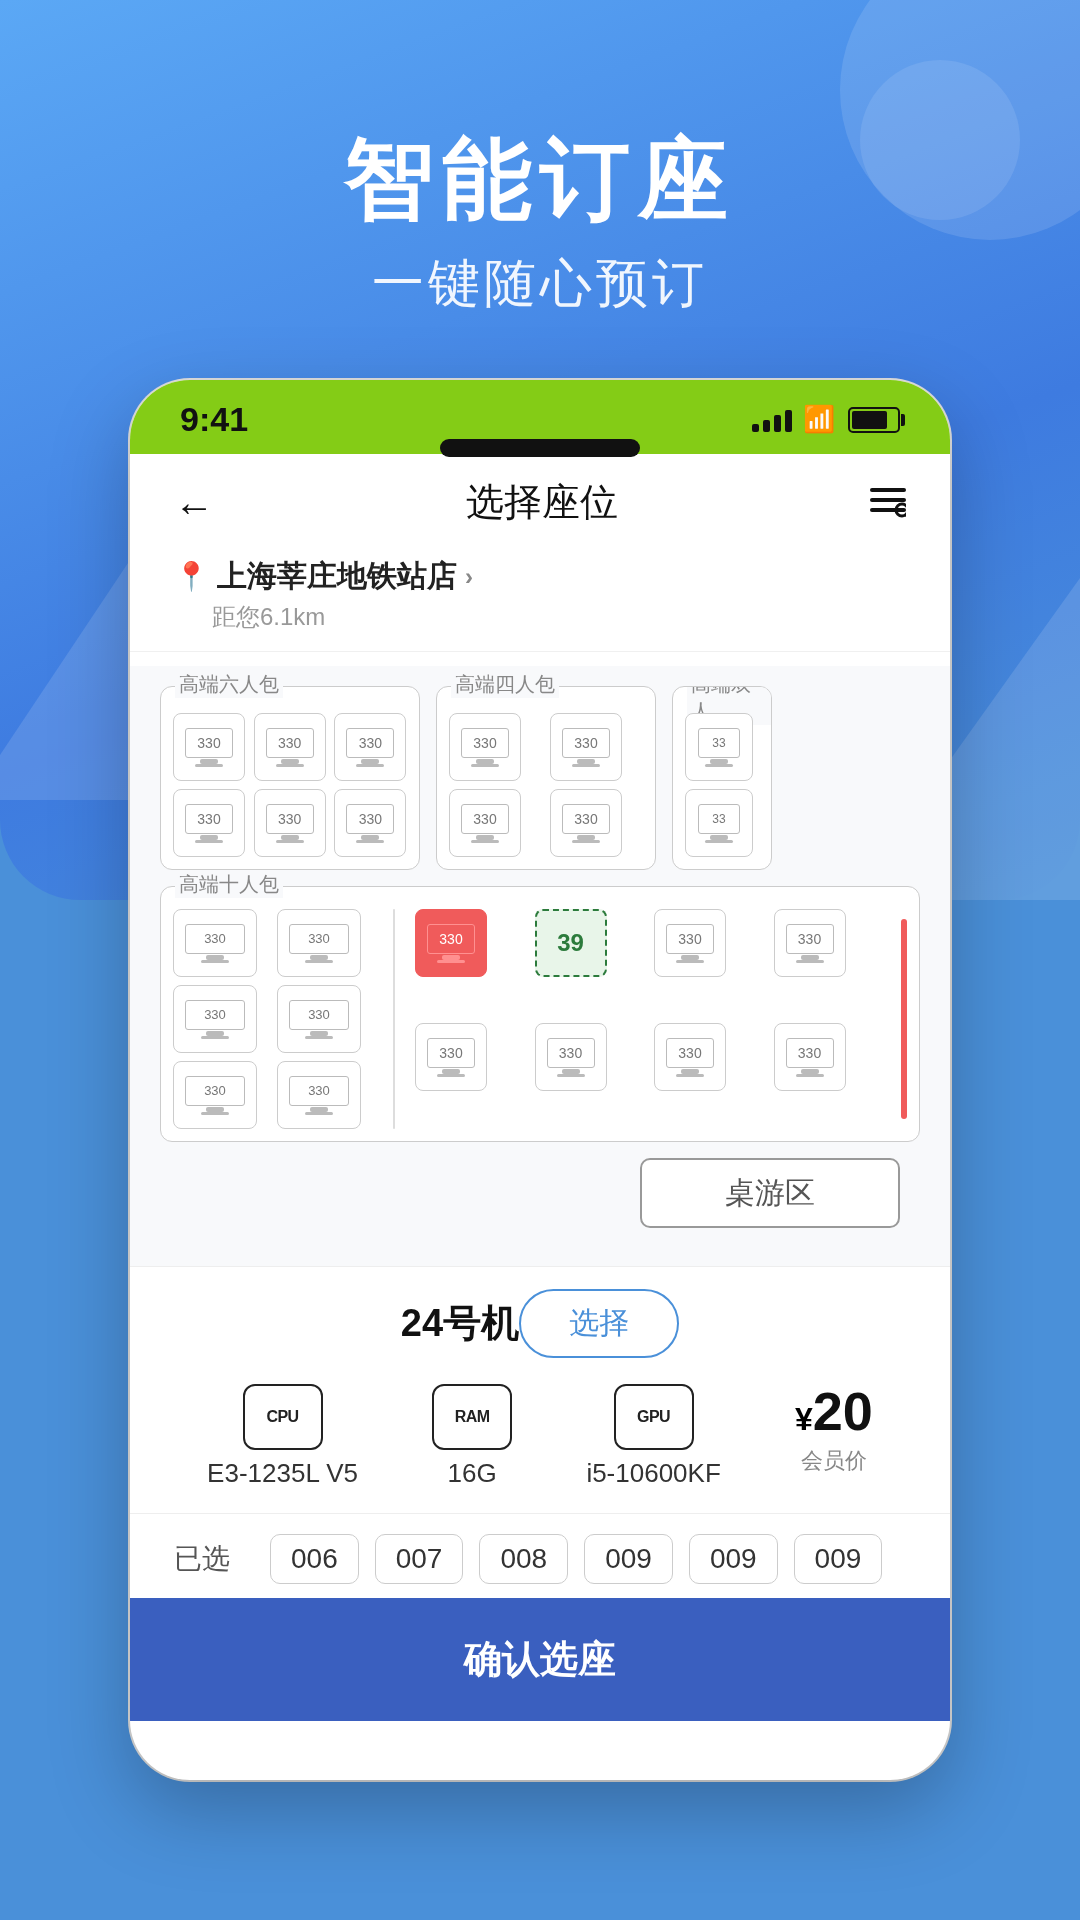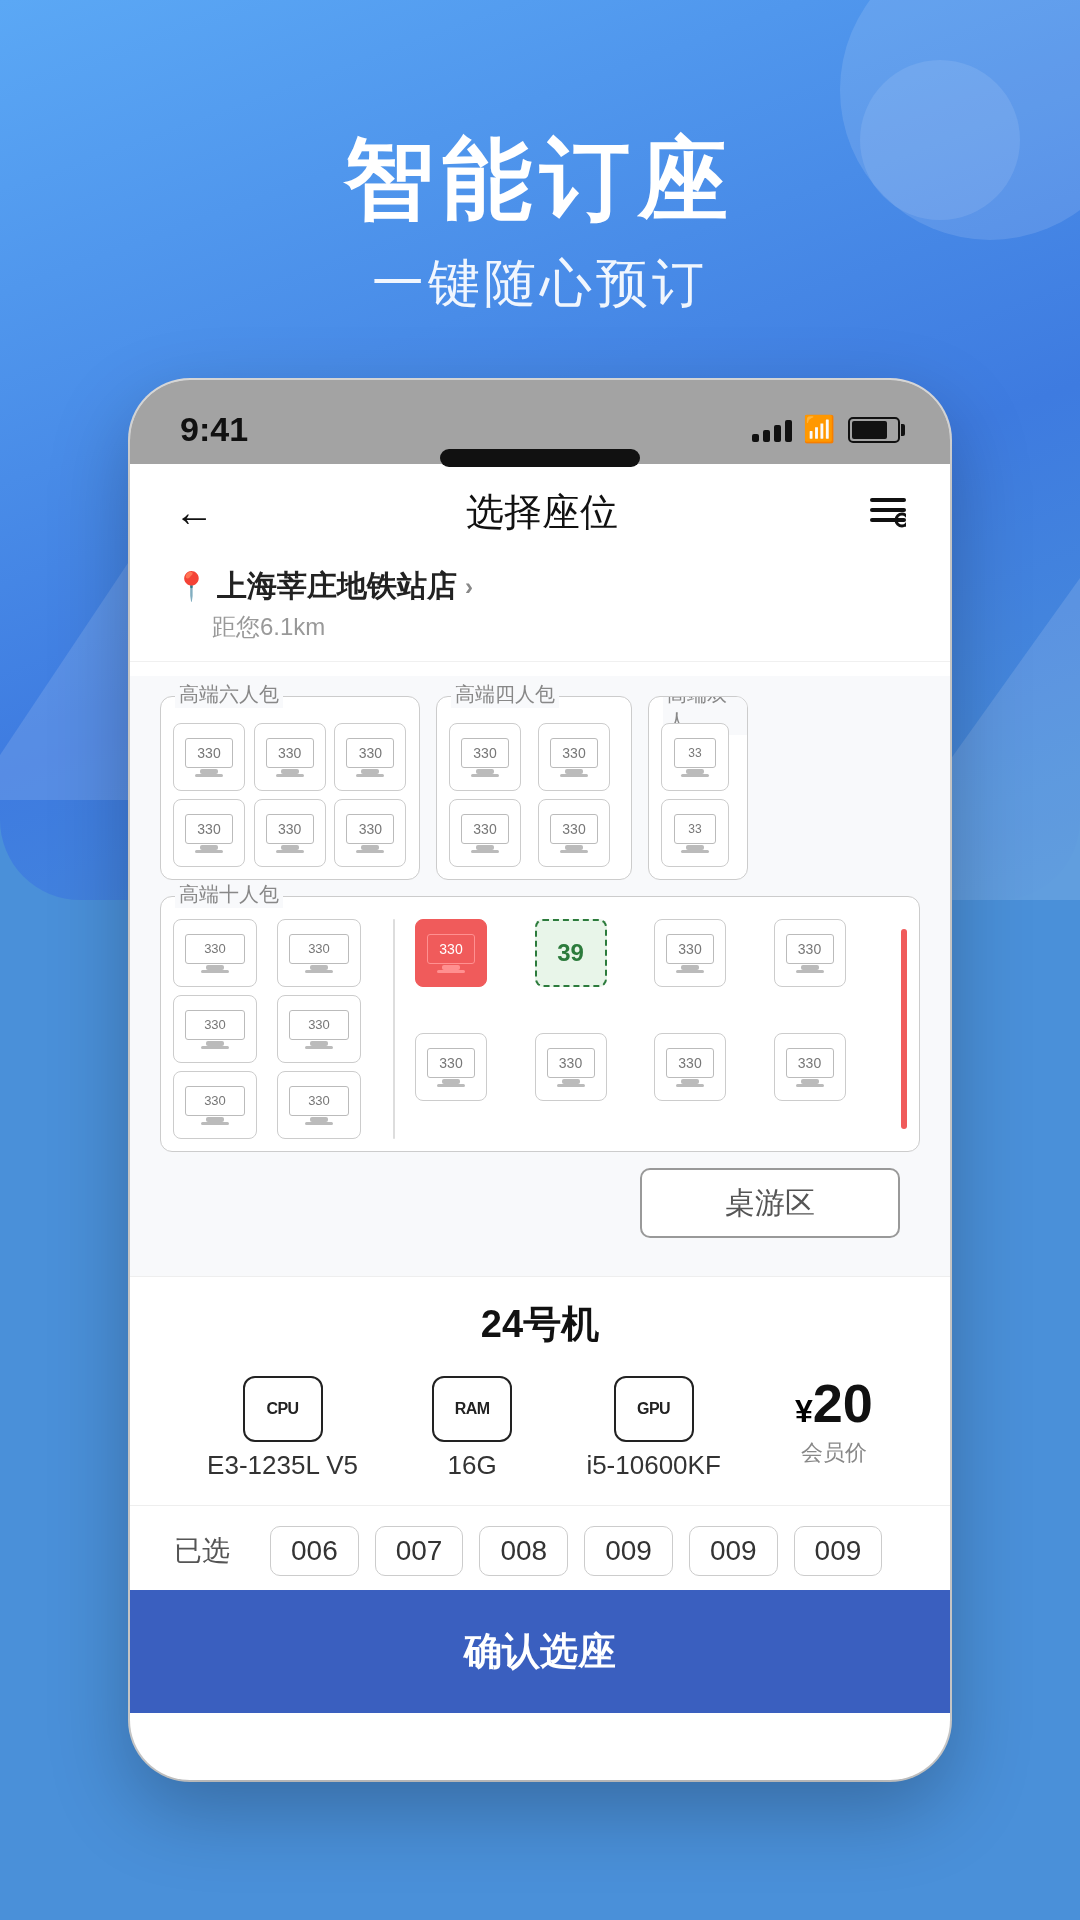--- a/index.html
+++ b/index.html
@@ -92,22 +92,22 @@
       overflow: hidden;
       width: 820px;
       min-height: 1400px;
     }
 
     
     .status-bar {
       display: flex;
       justify-content: space-between;
       align-items: center;
-      padding: 30px 50px 15px;
-      background: #a3a3a3;
+      padding: 20px 50px 15px;
+      background: #84cc16;
     }
     .status-time {
       font-size: 34px;
       font-weight: 600;
       color: #111;
     }
     .status-icons {
       display: flex;
       align-items: center;
       gap: 12px;
@@ -551,21 +551,21 @@
                 <div class="seat-base"></div>
               </div>
               <div class="seat">
                 <div class="seat-monitor">330</div>
                 <div class="seat-stand"></div>
                 <div class="seat-base"></div>
               </div>
             </div>
           </div>
 
-          <div class="room-box" style="width:196px; padding-top:20px;">
+          <div class="room-box" style="width:220px; padding-top:20px;">
             <span class="room-label">高端四人包</span>
             <div class="seats-grid-2col">
               <div class="seat">
                 <div class="seat-monitor">330</div>
                 <div class="seat-stand"></div>
                 <div class="seat-base"></div>
               </div>
               <div class="seat">
                 <div class="seat-monitor">330</div>
                 <div class="seat-stand"></div>
@@ -695,20 +695,21 @@
           <div class="table-game-zone">桌游区</div>
         </div>
 
       </div>
     </div>
 
     <div class="info-panel">
 
       <div class="machine-header">
         <span class="machine-name">24号机</span>
+        <button class="select-btn">选择</button>
       </div>
 
       <div class="specs-row">
 
         <div class="spec-item">
           <div class="spec-icon-box">
             <span class="spec-icon-label">CPU</span>
           </div>
           <span class="spec-value">E3-1235L V5</span>
         </div>

